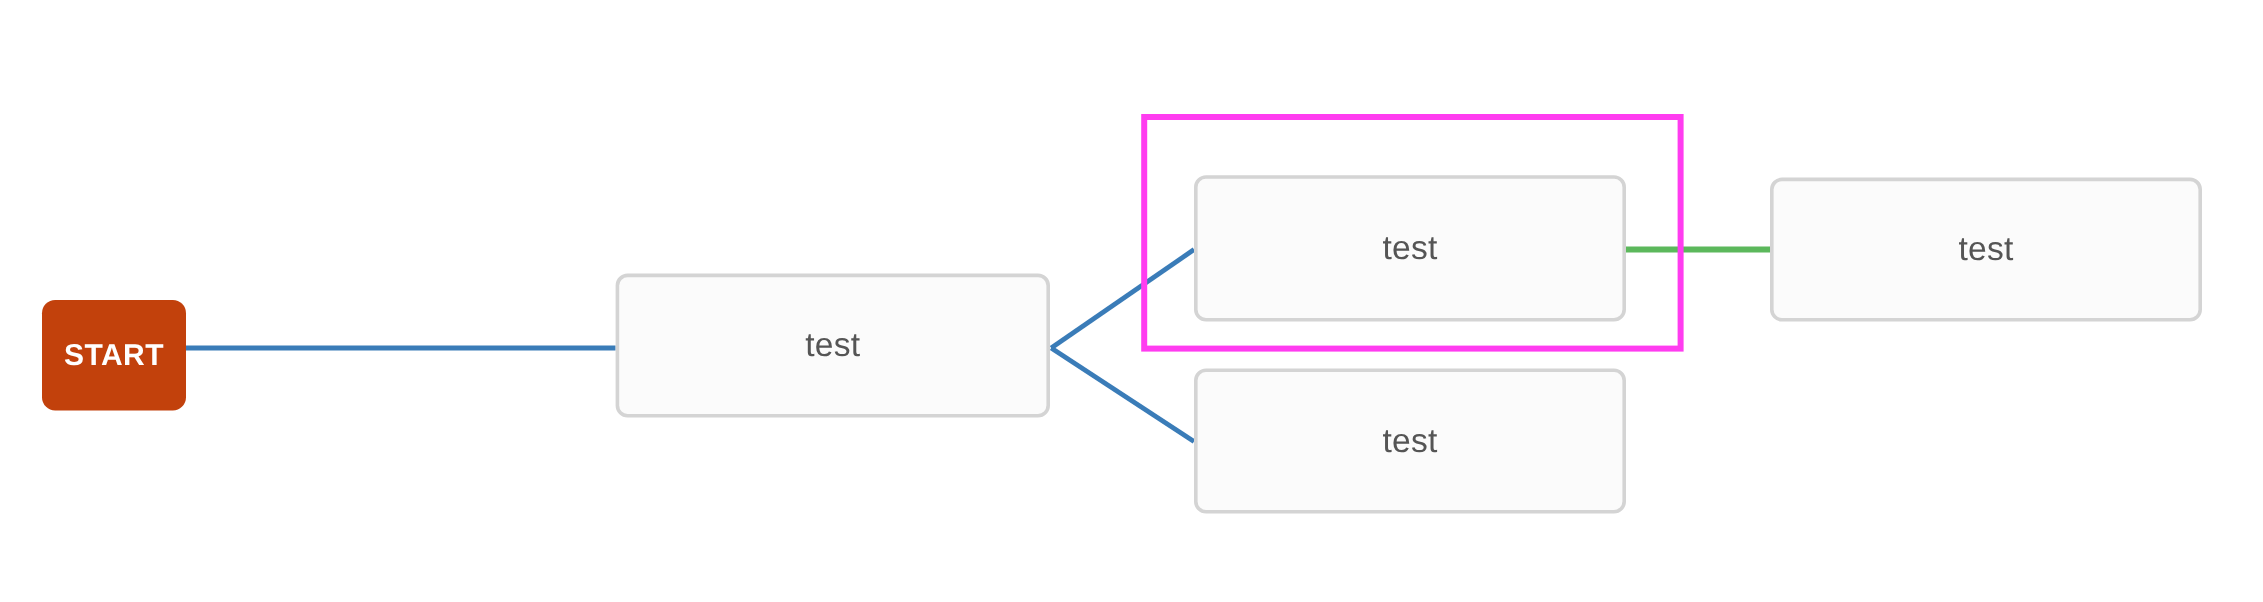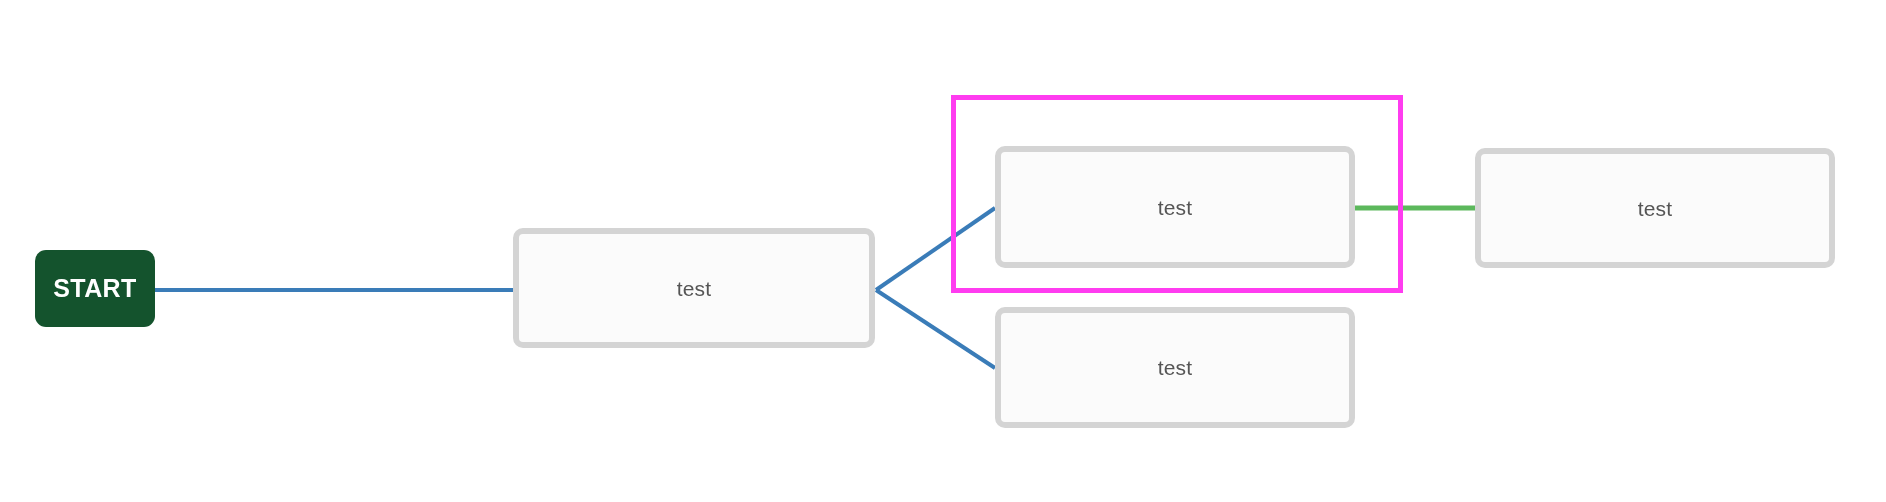--- a/index.html
+++ b/index.html
@@ -29,23 +29,23 @@
   .node {
     position: absolute;
     box-sizing: border-box;
     display: flex;
     align-items: center;
     justify-content: center;
     border-radius: 10px;
   }
   .node-task {
     background: #fbfbfb;
-    border: 6px solid #a21caf;
+    border: 3px solid #a21caf;
     color: #555555;
-    font-size: 21px;
+    font-size: 28px;
     font-weight: 400;
     letter-spacing: 0.2px;
     justify-content: center;
   }
   .node-start {
     background: #5cb85c;
     border: none;
     color: #ffffff;
     font-size: 25px;
     font-weight: 700;
@@ -70,21 +70,21 @@
 
 <div id="canvas" style="width: 1886px; height: 502px; background: rgb(255, 255, 255);">
 
   <svg id="edge-layer" width="1886" height="502" viewBox="0 0 1886 502" xmlns="http://www.w3.org/2000/svg">
     <polyline id="edge-0" fill="none" stroke-linecap="butt" stroke-linejoin="round" points="155,290 513,290" stroke="#3a7cb8" stroke-width="4"></polyline>
     <polyline id="edge-1" fill="none" stroke-linecap="butt" stroke-linejoin="round" points="876,290 995,208" stroke="#3a7cb8" stroke-width="4"></polyline>
     <polyline id="edge-2" fill="none" stroke-linecap="butt" stroke-linejoin="round" points="876,290 995,368" stroke="#3a7cb8" stroke-width="4"></polyline>
     <polyline id="edge-3" fill="none" stroke-linecap="butt" stroke-linejoin="round" points="1353,208 1477,208" stroke="#5cb85c" stroke-width="5"></polyline>
   </svg>
 
-  <div id="node-0" class="node node-start" style="left: 35px; top: 250px; width: 120px; height: 77px; background: #14532d; color: rgb(255, 255, 255);">
+  <div id="node-0" class="node node-start" style="left: 35px; top: 250px; width: 120px; height: 92px; background: #c2410c; color: rgb(255, 255, 255);">
     <span class="node-label">START</span>
   </div>
 
   <div id="node-1" class="node node-task" style="left: 513px; top: 228px; width: 362px; height: 120px; background: rgb(251, 251, 251); border-color: rgb(212, 212, 212); color: rgb(85, 85, 85);">
     <span class="node-label">test</span>
   </div>
 
   <div id="node-2" class="node node-task" style="left: 995px; top: 146px; width: 360px; height: 122px; background: rgb(251, 251, 251); border-color: rgb(212, 212, 212); color: rgb(85, 85, 85);">
     <span class="node-label">test</span>
   </div>

